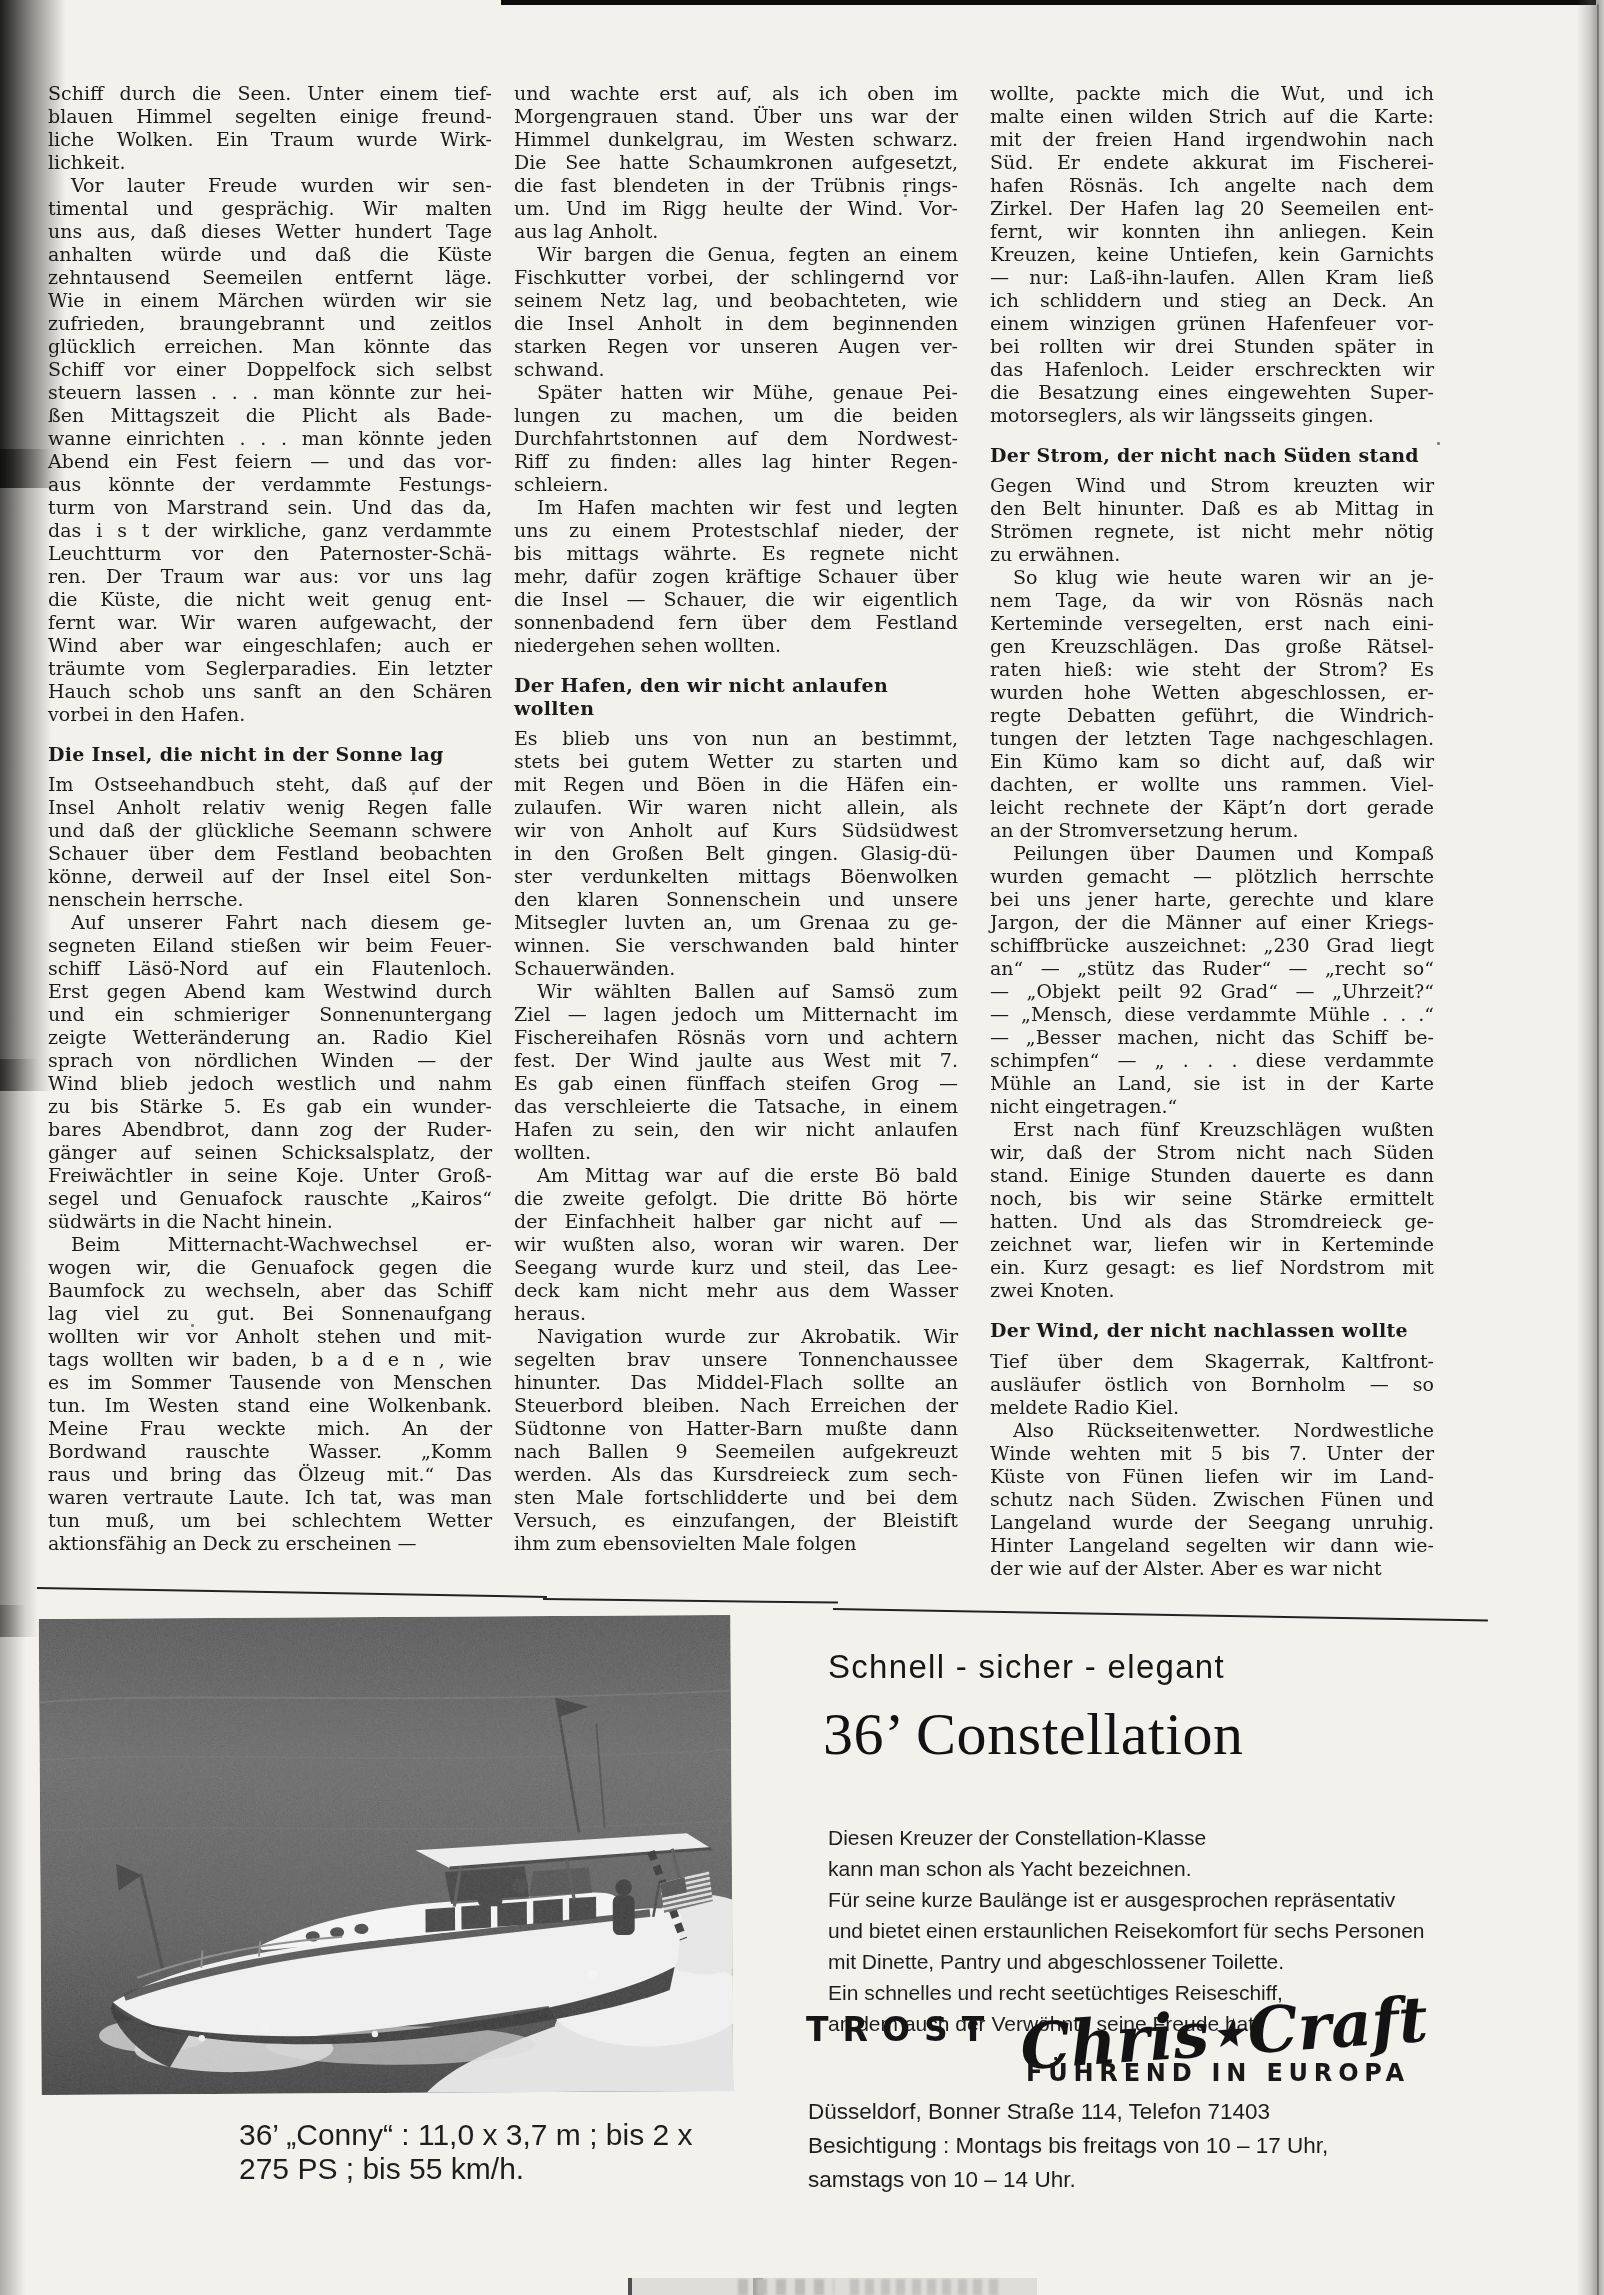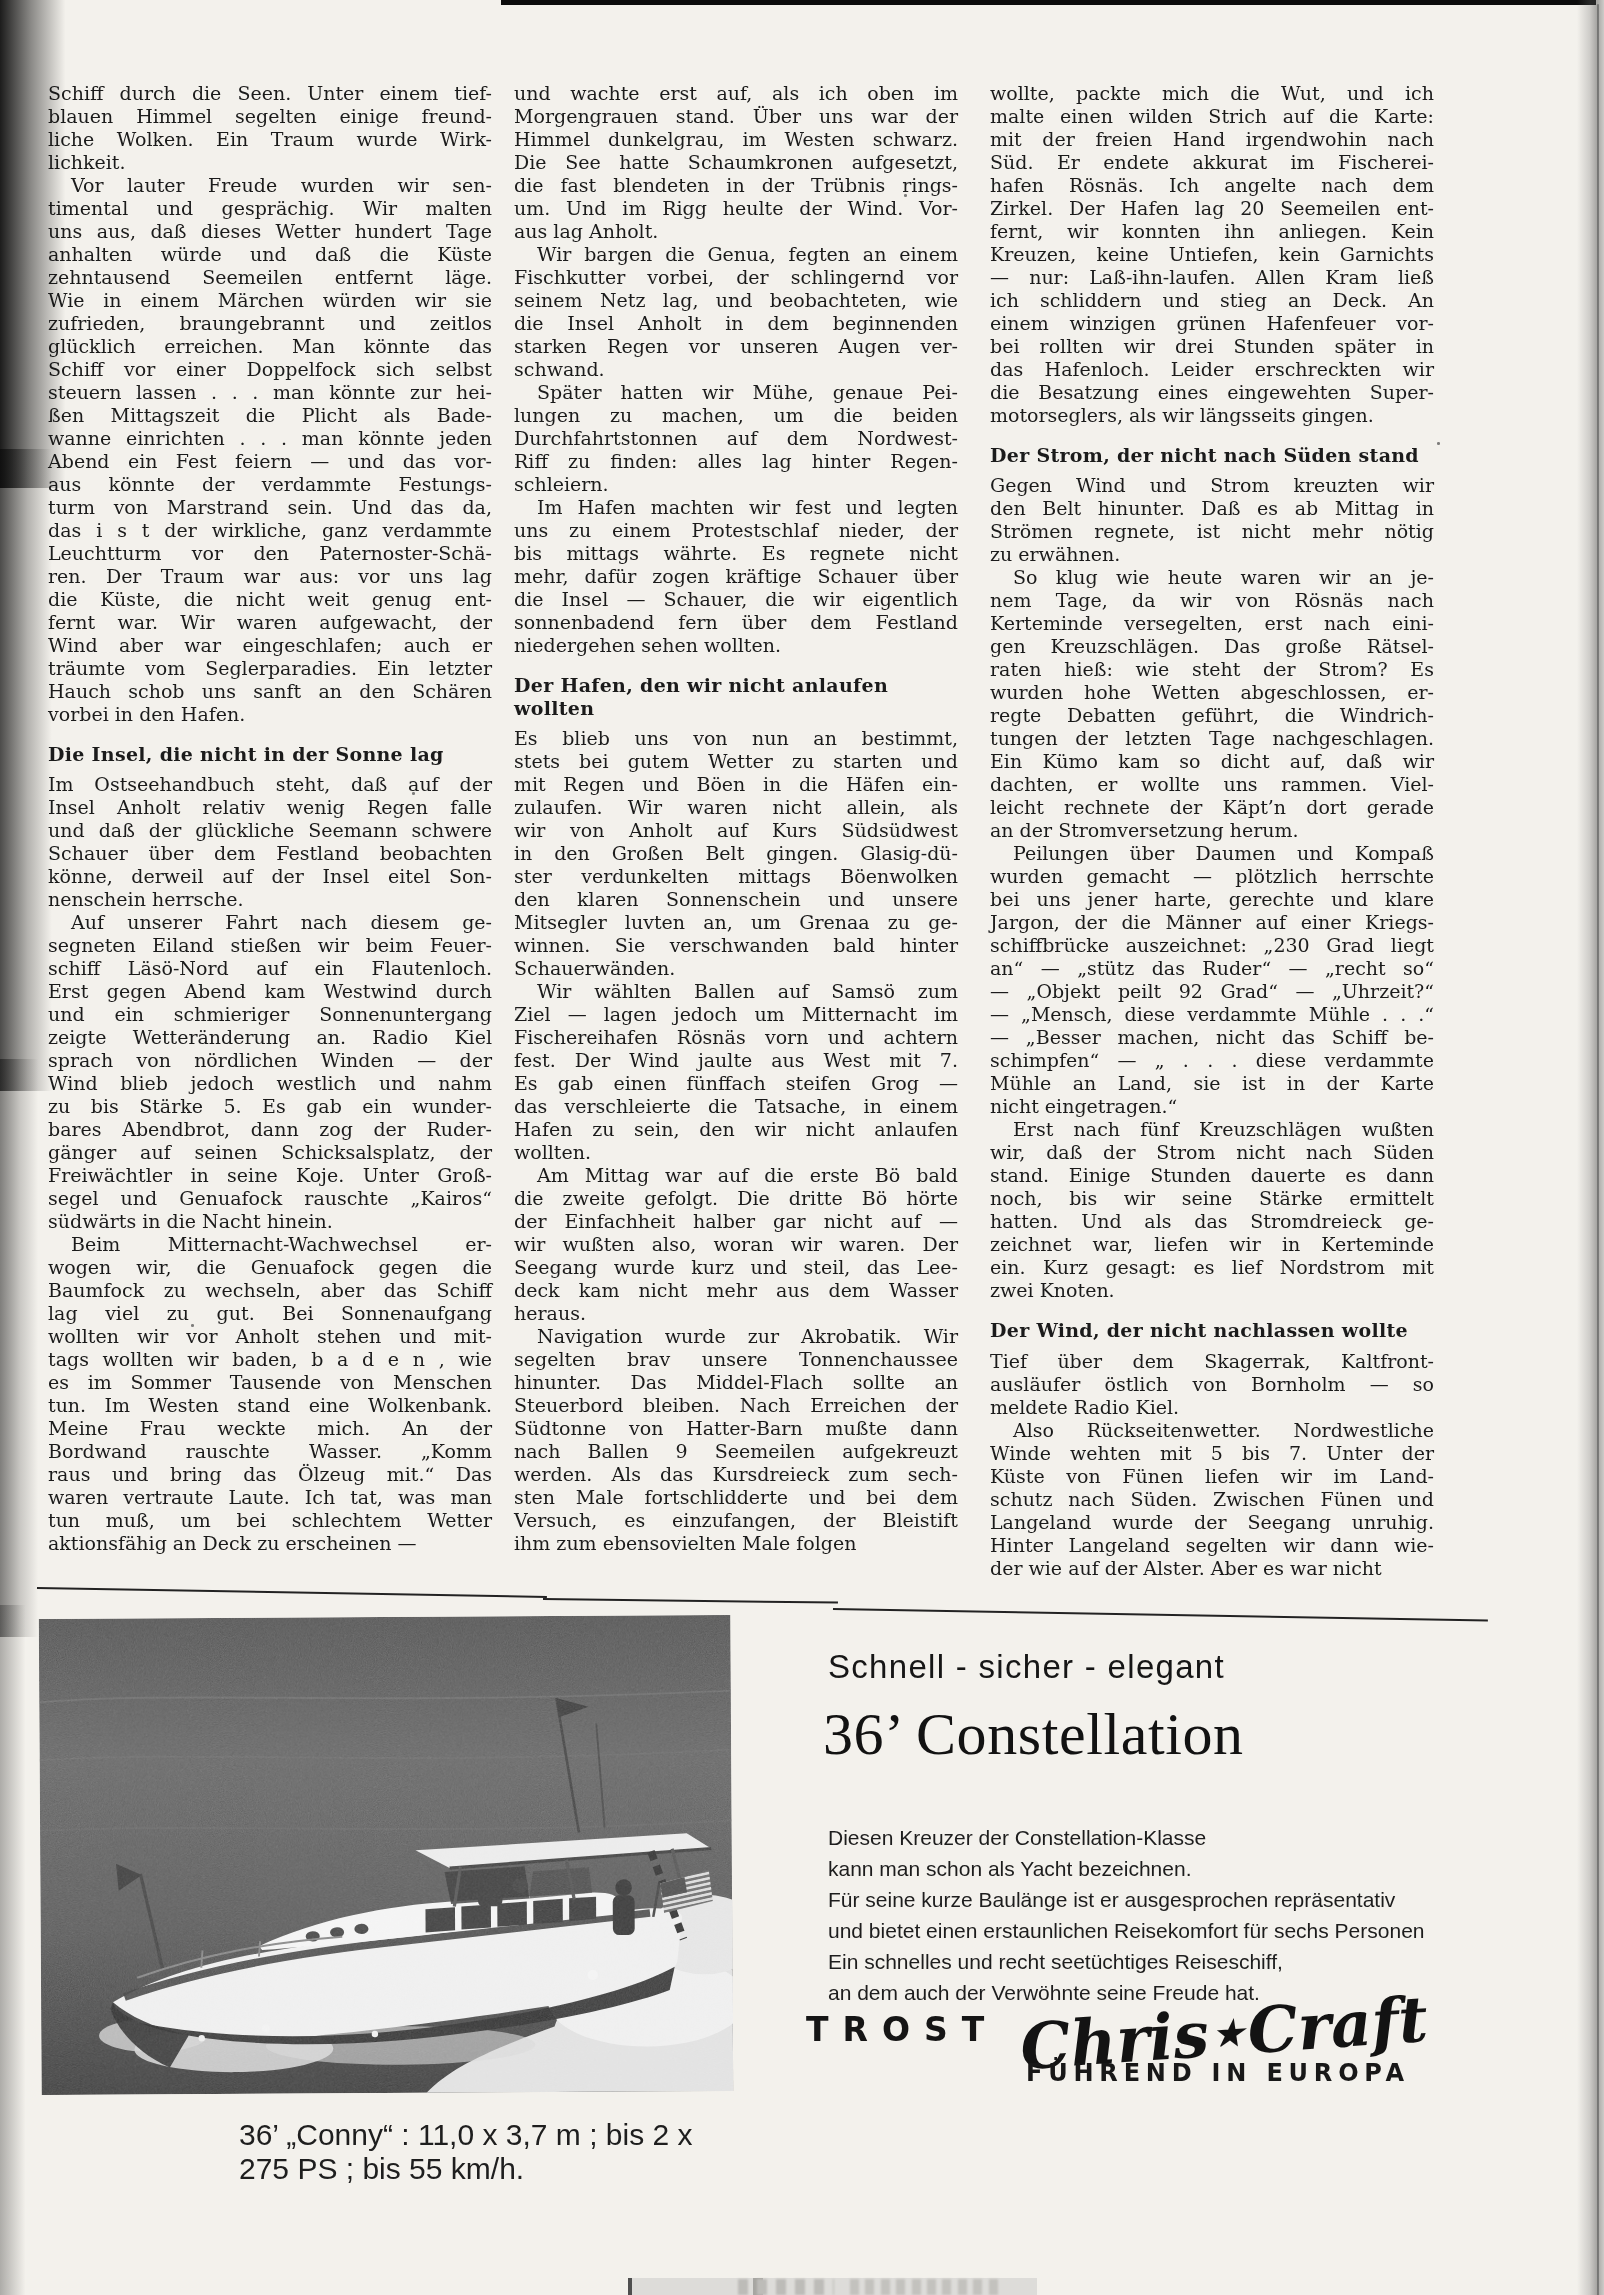--- a/index.html
+++ b/index.html
@@ -395,28 +395,34 @@
   </div>
   <div class="caption">36’ „Conny“ : 11,0 x 3,7 m ; bis 2 x 275 PS ; bis 55 km/h.</div>
 
   <div class="ad-tagline">Schnell - sicher - elegant</div>
   <div class="ad-title">36’ Constellation</div>
   <div class="ad-desc">
       <div>Diesen Kreuzer der Constellation-Klasse</div>
       <div>kann man schon als Yacht bezeichnen.</div>
       <div>Für seine kurze Baulänge ist er ausgesprochen repräsentativ</div>
       <div>und bietet einen erstaunlichen Reisekomfort für sechs Personen</div>
+      <div>mit Dinette, Pantry und abgeschlossener Toilette.</div>
       <div>Ein schnelles und recht seetüchtiges Reiseschiff,</div>
       <div>an dem auch der Verwöhnte seine Freude hat.</div>
     </div>
   <div class="ad-brand">
     <span class="brand-dealer">TROST</span>
     <span class="brand-script"><span>Chris</span><span class="brand-star">★</span><span>Craft</span></span>
   </div>
   <div class="ad-sub">FÜHREND IN EUROPA</div>
+  <div class="ad-address">
+      <div>Düsseldorf, Bonner Straße 114, Telefon 71403</div>
+      <div>Besichtigung : Montags bis freitags von 10 – 17 Uhr,</div>
+      <div>samstags von 10 – 14 Uhr.</div>
+    </div>
 
   <div class="edge-top"></div>
   <div class="shadow-left-1"></div>
   <div class="shadow-left-2"></div>
   <div class="shadow-left-3"></div>
   <div class="shadow-left-4"></div>
   <div class="curl-right"></div>
   <div class="curl-line"></div>
   <div class="ghost-strip">
     <div class="ghost-tick"></div>

